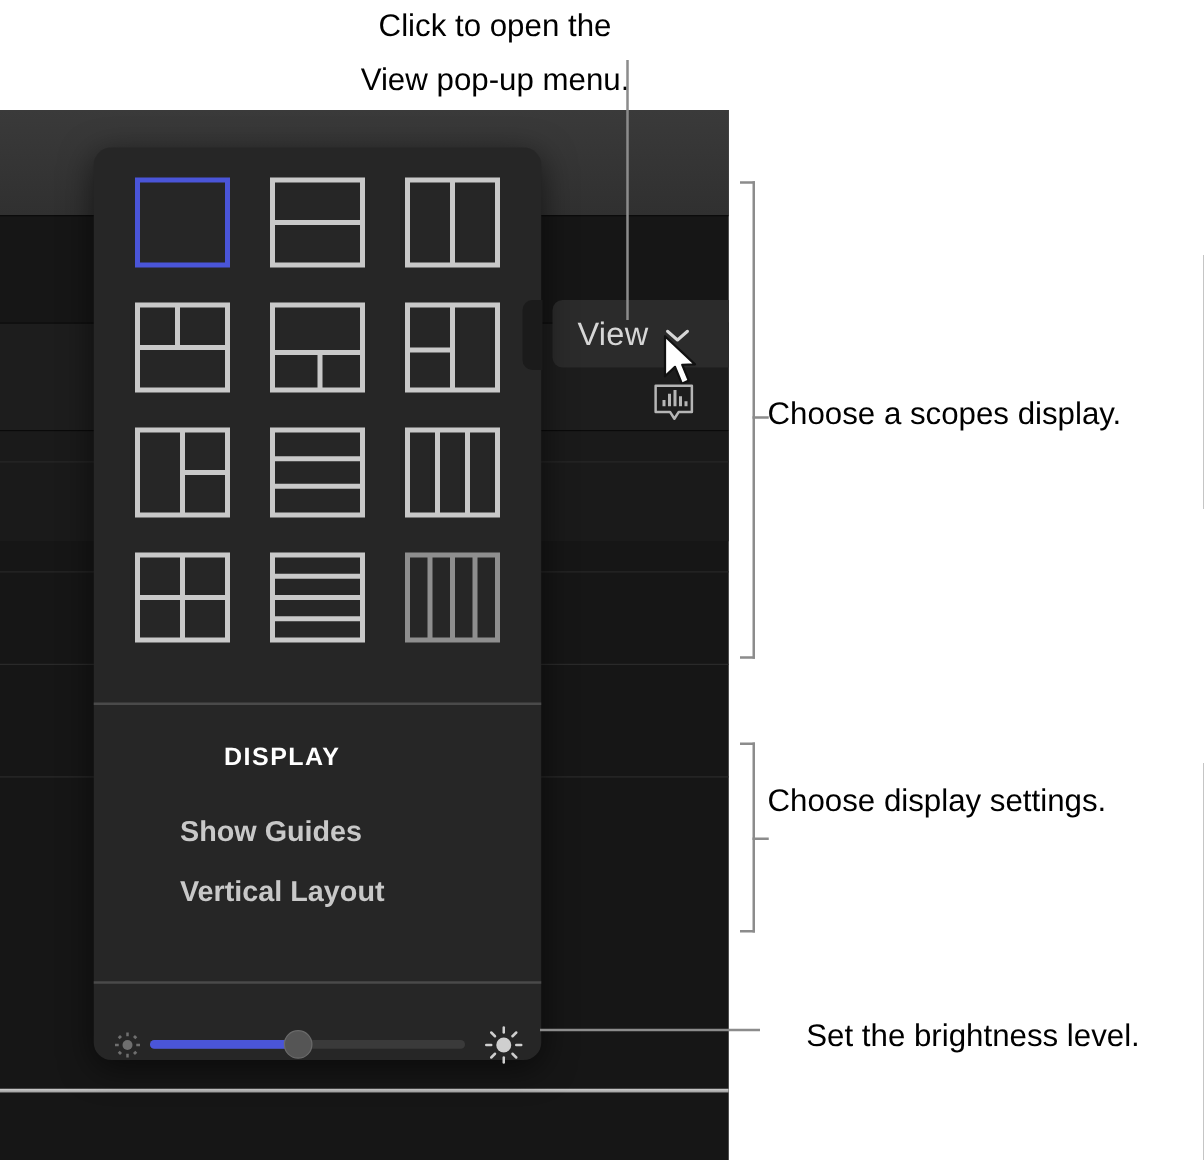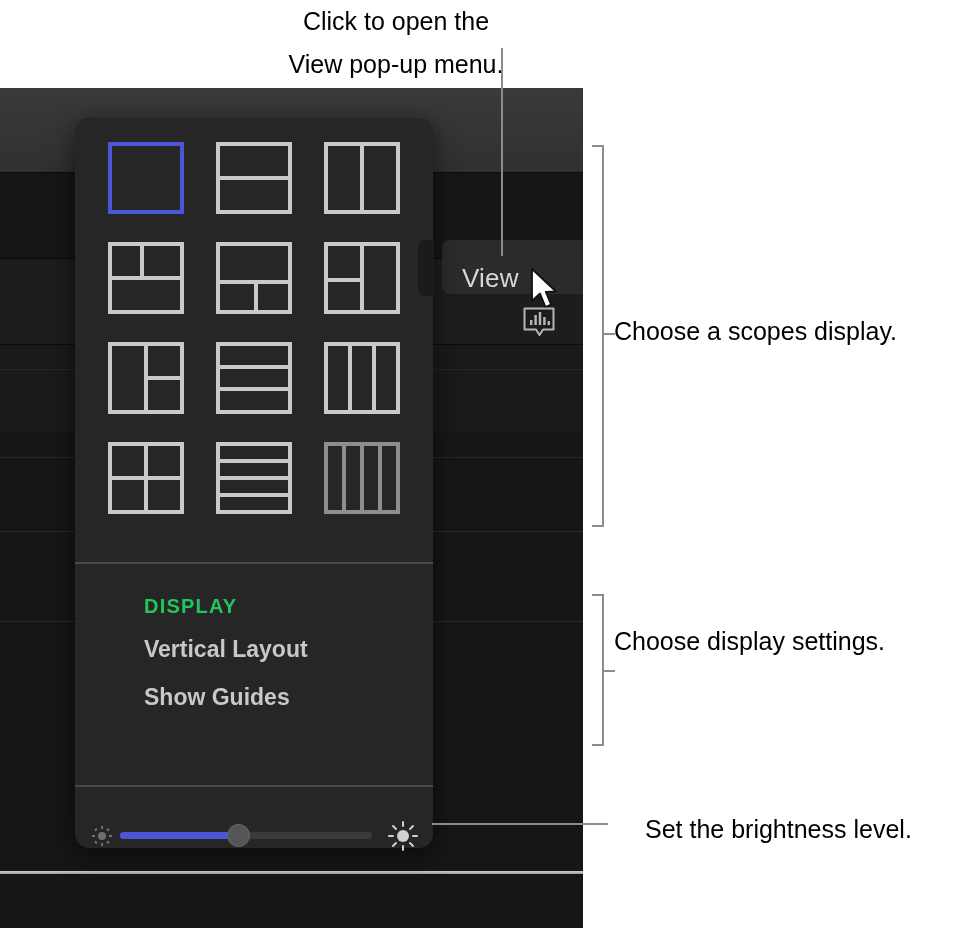--- a/index.html
+++ b/index.html
@@ -56,21 +56,21 @@
     background:linear-gradient(#cfcfcf,#9a9a9a);
   }
 
   
   #view-button{
     position:absolute;
     left:442px; top:240px;
     width:141px; height:54px;
     background:#2b2b2b;
     border-radius:8px 0 0 8px;
-    display:flex; align-items:flex-end;
+    display:flex; align-items:center;
     padding-left:20px;
     gap:13px;
   }
   #view-button-label{
     color:#d6d6d6; font-size:26px; letter-spacing:0.2px;
   }
   #view-chevron{ width:20px; height:12px; }
 
   #cursor{ position:absolute; left:529px; top:267px; width:32px; height:44px; }
 
@@ -110,22 +110,22 @@
 
   .popup-divider{
     position:absolute; left:0; width:100%; height:2px;
     background:#4a4a4a;
   }
   #divider-1{ top:444px; }
   #divider-2{ top:667px; }
 
   #display-section{ position:absolute; left:69px; top:477px; }
   #display-header{
-    color:#22c55e; font-size:20px; font-weight:bold;
-    letter-spacing:1.2px; margin-bottom:18px;
+    color:#ffffff; font-size:20px; font-weight:bold;
+    letter-spacing:1.2px; margin-bottom:34px;text-align:center;
   }
   .display-item{
     color:#c8c8c8; font-size:23px; font-weight:bold;
     margin-bottom:22px; line-height:26px;
   }
 
   
   #brightness-row{
     position:absolute; left:0; top:690px; width:100%; height:54px;
     display:flex; align-items:center;
@@ -291,22 +291,22 @@
         <line x1="40" y1="4" x2="40" y2="72" stroke="#8e8e8e" stroke-width="4"></line>
         <line x1="58" y1="4" x2="58" y2="72" stroke="#8e8e8e" stroke-width="4"></line>
       </svg>
     </div>
   </div>
 
   <div class="popup-divider" id="divider-1"></div>
 
   <div id="display-section">
     <div id="display-header">DISPLAY</div>
+    <div class="display-item">Show Guides</div>
     <div class="display-item">Vertical Layout</div>
-    <div class="display-item">Show Guides</div>
   </div>
 
   <div class="popup-divider" id="divider-2"></div>
 
   <div id="brightness-row">
     <span id="sun-small">
       <svg viewBox="0 0 22 22" width="22" height="22">
         <circle cx="11" cy="11" r="4" fill="#6f6f6f"></circle>
         <g fill="#6f6f6f">
           <rect x="10" y="1" width="2" height="3"></rect>

